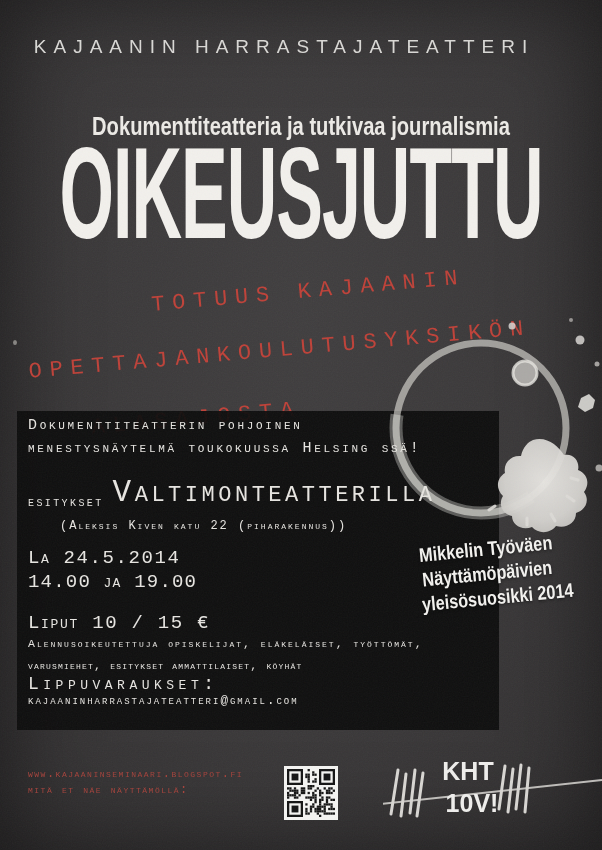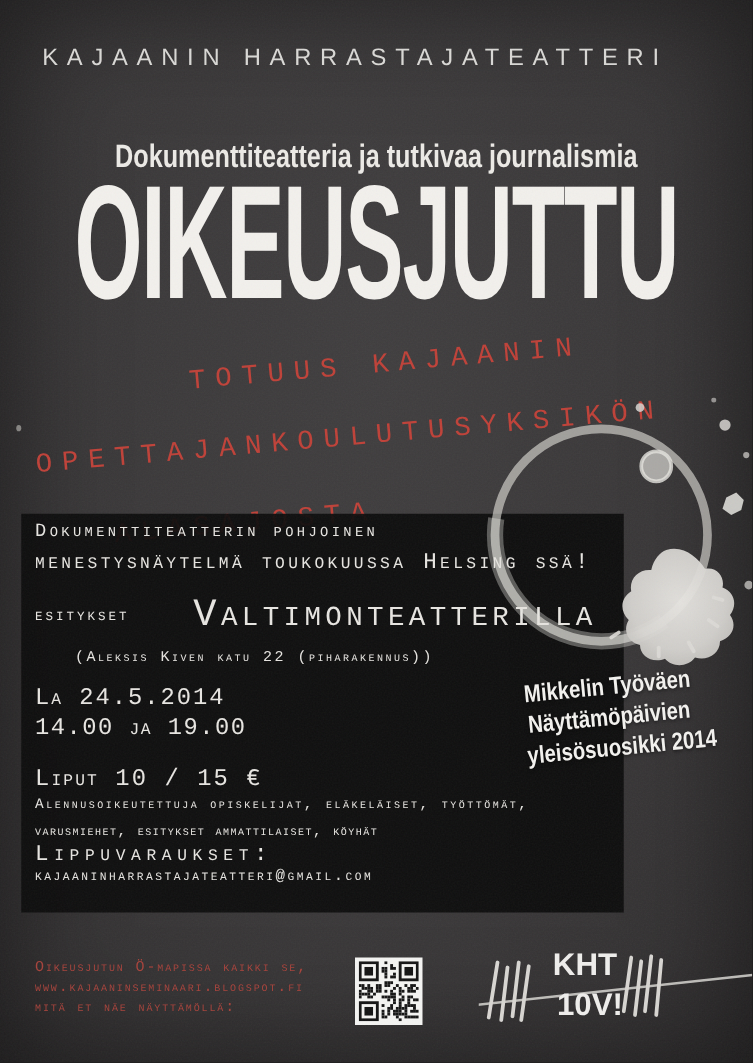--- a/index.html
+++ b/index.html
@@ -38,24 +38,24 @@
   .stamp-l3{margin-top:19px; margin-left:58px;}
   
   .info-box{
     position:absolute; left:17px; top:411px; width:482px; height:319px;
     background:rgba(13,13,13,0.94); z-index:2;
     font-family:Liberation Mono, monospace;
     font-variant:small-caps; color:#e7e5e1; white-space:nowrap;
   }
   .info-box .ln{position:absolute; left:11px;}
   .ib-intro1{top:6px;  font-size:15px; letter-spacing:2.7px;}
-  .ib-intro2{top:29px; font-size:18px; letter-spacing:2.7px;}
-  .ib-venue-row{top:64px; display:flex; align-items:center;}
+  .ib-intro2{top:29px; font-size:15px; letter-spacing:2.7px;}
+  .ib-venue-row{top:64px; display:flex; align-items:flex-end;}
   .ib-shows{font-size:14px; letter-spacing:2.4px; margin-right:9px;}
-  .ib-venue{font-size:31px; letter-spacing:3.5px; font-weight:400;margin-left:42px;}
+  .ib-venue{font-size:31px; letter-spacing:3.5px; font-weight:400;}
   .ib-address{top:108px; font-size:12px; letter-spacing:2px;margin-left:32px;}
   .ib-date{top:136px;  font-size:19px; letter-spacing:1.6px;}
   .ib-times{top:160px; font-size:19px; letter-spacing:1.2px;text-align:center;}
   .ib-tickets{top:201px; font-size:19px; letter-spacing:1.7px;}
   .ib-disc1{top:226px; font-size:11.5px; letter-spacing:2px;text-align:center;}
   .ib-disc2{top:248px; font-size:11.5px; letter-spacing:1.2px;}
   .ib-booking{top:263px; font-size:18px; letter-spacing:4.5px;}
   .ib-email{top:283px; font-size:12.5px; letter-spacing:2px;}
   .ib-phone{top:297px; font-size:12.5px; letter-spacing:1.6px;}
   
@@ -152,21 +152,20 @@
 
   <div class="award">
     <div class="award-inner">
       <div class="a1">Mikkelin Työväen</div>
       <div class="a2">Näyttämöpäivien</div>
       <div class="a3">yleisösuosikki 2014</div>
     </div>
   </div>
 
   <div class="blog-note">
-    <div>Oikeusjutun Ö-mapissa kaikki se,</div>
     <div>www.kajaaninseminaari.blogspot.fi</div>
     <div>mitä et näe näyttämöllä:</div>
   </div>
 
   <div class="qr">
     <svg id="qr-svg" width="48" height="48" viewBox="0 0 50.4 50.4">
         <rect x="21.599999999999998" y="0" width="2.4" height="2.4" fill="#141414"></rect>
         <rect x="26.4" y="2.4" width="2.4" height="2.4" fill="#141414"></rect>
         <rect x="19.2" y="4.8" width="2.4" height="2.4" fill="#141414"></rect>
         <rect x="21.599999999999998" y="4.8" width="2.4" height="2.4" fill="#141414"></rect>

